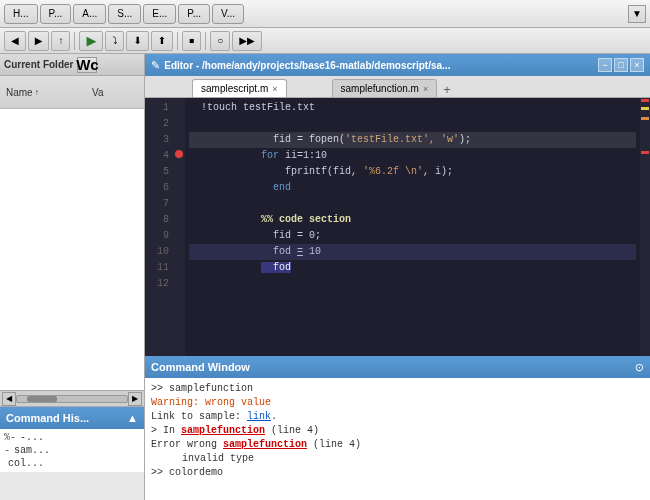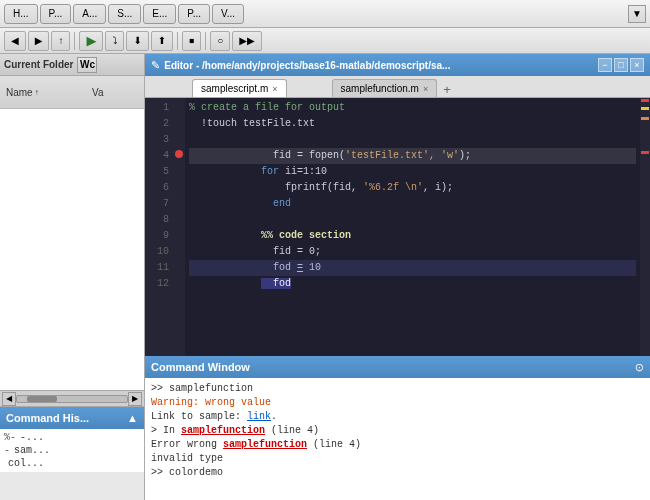--- a/index.html
+++ b/index.html
@@ -127,21 +127,21 @@
     }
     .cf-label { color: #333; }
     .cf-btn {
       width: 20px;
       height: 16px;
       background: linear-gradient(to bottom, #e8e8e8, #d0d0d0);
       border: 1px solid #999;
       display: flex;
       align-items: center;
       justify-content: center;
-      font-size: 10px;
+      font-size: 15px;
       cursor: pointer;
     }
     .file-table-header {
       height: 20px;
       background: linear-gradient(to bottom, #e0e0e0, #d0d0d0);
       border-bottom: 1px solid #bbb;
       display: flex;
       align-items: center;
       padding: 16px 2px;
     }
@@ -414,21 +414,21 @@
       overflow: hidden;
     }
     .cmd-line {
       line-height: 14px;
     }
     .cmd-prompt { color: #333; }
     .cmd-link { color: #0055cc; text-decoration: underline; cursor: pointer; }
     .cmd-warning { color: #cc4400; }
     .cmd-error-line { color: #333; }
     .cmd-error-func { color: #cc0000; font-weight: bold; text-decoration: underline; cursor: pointer; }
-    .cmd-invalid { color: #333; }
+    .cmd-invalid { color: #333; margin-left: 31px; }
   </style>
 </head>
 <body>
 
 <div class="top-toolbar">
   <div class="toolbar-tab">H...</div>
   <div class="toolbar-tab">P...</div>
   <div class="toolbar-tab">A...</div>
   <div class="toolbar-tab">S...</div>
   <div class="toolbar-tab">E...</div>
@@ -547,21 +547,20 @@
           <div class="bp-cell"></div>
           <div class="bp-cell"></div>
           <div class="bp-cell"></div>
           <div class="bp-cell"></div>
           <div class="bp-cell"></div>
           <div class="bp-cell"></div>
           <div class="bp-cell"></div>
           <div class="bp-cell"></div>
         </div>
         <div class="code-area">
-          <div class="code-line"><span class="c-comment">% create a file for output</span></div>
           <div class="code-line"><span class="c-normal">  !touch testFile.txt</span></div>
           <div class="code-line">
             <span class="c-normal">  fid = fopen(</span><span class="c-string">'testFile.txt', 'w'</span><span class="c-normal">);</span>
           </div>
           <div class="code-line selected">
             <span class="c-keyword">for</span><span class="c-normal"> ii=1:10</span>
           </div>
           <div class="code-line">
             <span class="c-normal">    fprintf(fid, </span><span class="c-string">'%6.2f \n'</span><span class="c-normal">, i);</span>
           </div>

